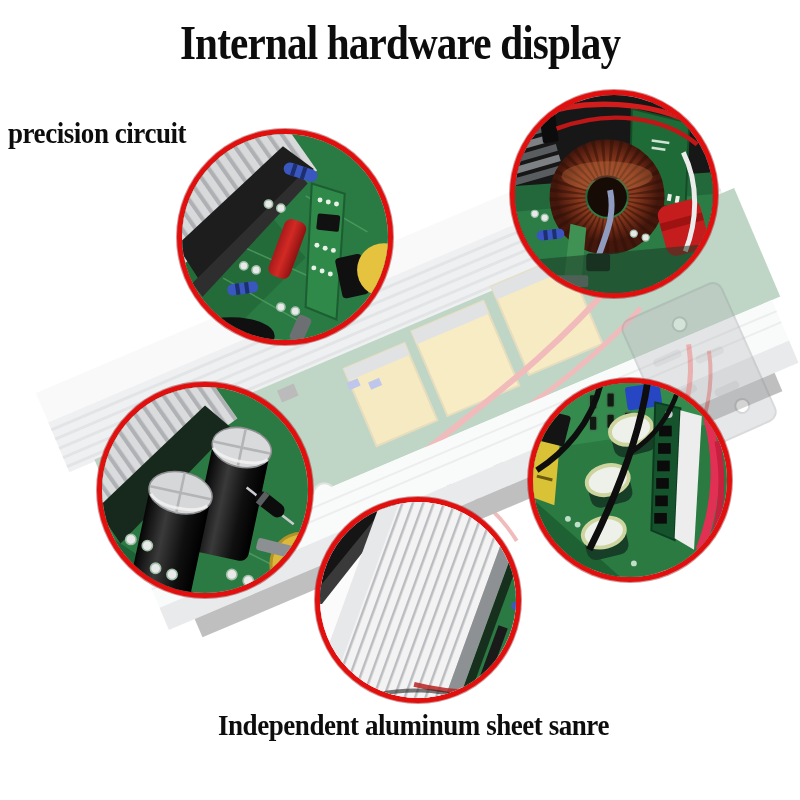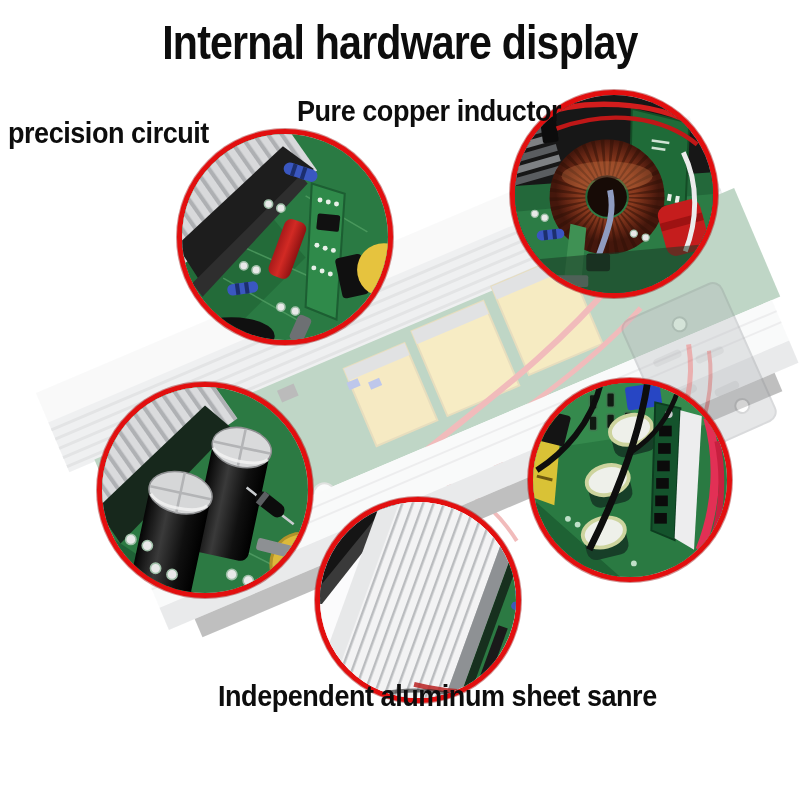--- a/index.html
+++ b/index.html
@@ -7,32 +7,32 @@
           font-family:"Liberation Sans",sans-serif;}
   .title{position:absolute;left:0;right:0;top:18px;text-align:center;
          font-size:49px;font-weight:bold;color:#0d0d0d;letter-spacing:-1px;line-height:1;}
   .title span{display:inline-block;transform:scaleX(.84);transform-origin:center;white-space:nowrap;}
   .callout-label{position:absolute;font-size:30px;font-weight:bold;color:#0d0d0d;
          line-height:1.05;white-space:nowrap;letter-spacing:-.5px;}
   .callout-label span{display:inline-block;transform:scaleX(.9);transform-origin:left center;}
   .lbl-precision{left:8px;top:117px;}
   .lbl-inductor{left:297px;top:95px;}
   .lbl-capacitor{left:4px;top:342px;}
-  .lbl-aluminum{left:218px;top:680px;}
+  .lbl-aluminum{left:218px;top:709px;}
   .circle{position:absolute;border:5px solid #e20f0f;border-radius:50%;overflow:hidden;
           box-sizing:border-box;background:#fff;z-index:2;
           box-shadow:0 0 0 1px rgba(150,10,10,.45), inset 0 0 0 1px rgba(150,10,10,.35);}
   .c1{left:177px;top:129px;width:216px;height:216px;}
   .c2{left:510px;top:90px;width:208px;height:208px;}
   .c3{left:97px;top:382px;width:216px;height:216px;}
   .c4{left:528px;top:378px;width:204px;height:204px;}
   .c5{left:315px;top:497px;width:206px;height:206px;}
   .circle svg{display:block;width:100%;height:100%;}
   .ghost{position:absolute;left:0;top:0;z-index:1;}
-  .labels{z-index:3;position:absolute;left:0;top:0;width:100%;height:100%;pointer-events:none;}
+  .labels{z-index:3;position:absolute;left:0;top:0;width:100%;height:100%;pointer-events:none;font-family:Liberation Serif, serif;}
   .labels>div{pointer-events:auto;}
 </style>
 </head>
 <body>
 
 <div class="canvas">
 
   <svg class="ghost" width="800" height="800" viewBox="0 0 800 800">
     <g opacity=".3" transform="rotate(-23 430 380)">
       <rect x="62" y="238" width="710" height="34" fill="#ecedee"></rect>
@@ -416,21 +416,18 @@
     </svg>
   </div>
 
   <div class="labels">
     <div class="title">
       <span>Internal hardware display</span>
     </div>
     <div class="callout-label lbl-precision">
       <span>precision circuit</span>
     </div>
-    <div class="callout-label lbl-inductor">
-      <span>Pure copper inductor</span>
-    </div>
     <div class="callout-label lbl-aluminum">
       <span>Independent aluminum sheet sanre</span>
     </div>
   </div>
 
 </div>
 
 </body></html>

